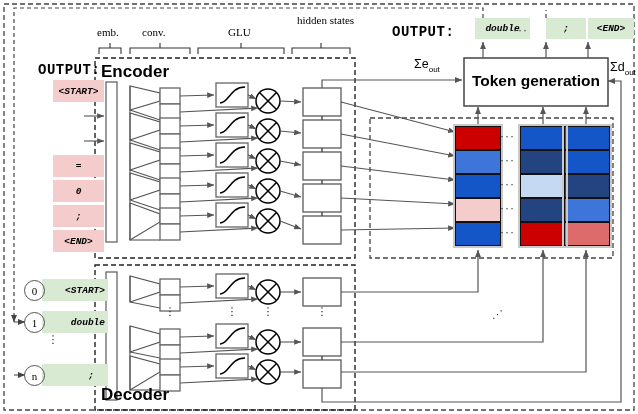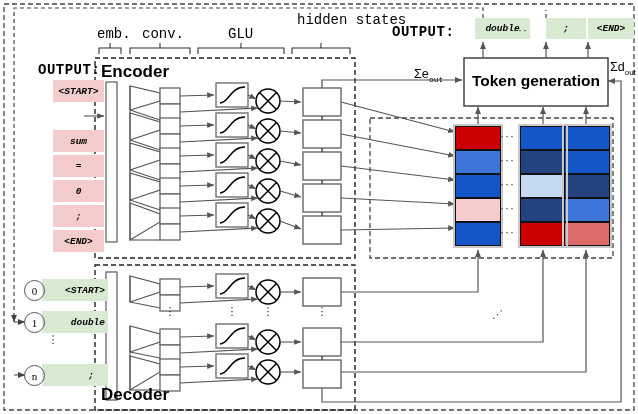--- a/index.html
+++ b/index.html
@@ -15,21 +15,21 @@
     position:absolute;box-sizing:border-box;
     font-family:"Liberation Mono", monospace;
     font-weight:bold;font-style:italic;
     display:flex;align-items:center;justify-content:center;
     font-size:9.5px;color:#000;margin-left:20px;
   }
   .tok-in{background:#f4cccc;}
   .tok-out{background:#d9ead3;}
   .tok-dec{background:#d9ead3;justify-content:center;}
   .big{font-weight:bold;font-size:17px;color:#000;font-family:"Liberation Sans",sans-serif;}
-  .small{font-size:14px;color:#000;font-family:Liberation Mono, monospace;}
+  .small{font-size:11px;color:#000;font-family:Liberation Serif, serif;}
   .smallmono{font-size:14px;font-weight:bold;font-family:"Liberation Mono",monospace;letter-spacing:0.5px;}
   .sigma{font-size:12.5px;color:#000;font-family:"Liberation Sans",sans-serif;}
   .sigma sub{font-size:8px;}
   .dots{position:absolute;font-size:12px;color:#333;letter-spacing:1px;}
   .vdots{position:absolute;font-size:11px;color:#222;line-height:3px;text-align:center;}
   .circ{
     position:absolute;border:1.4px solid #555;border-radius:50%;
     background:transparent;display:flex;align-items:center;justify-content:center;
     font-family:"Liberation Serif",serif;font-size:11px;color:#000;
   }
@@ -307,21 +307,20 @@
   </svg>
 
   <div class="lbl small" style="left:97px;top:26px;">emb.</div>
   <div class="lbl small" style="left:142px;top:26px;">conv.</div>
   <div class="lbl small" style="left:228px;top:26px;">GLU</div>
   <div class="lbl small" style="left:297px;top:14px;width:56px;text-align:center;line-height:12px;">hidden states</div>
 
   <div class="lbl smallmono" style="left:38px;top:62px;">OUTPUT:</div>
 
   <div class="tok tok-in" style="left:33px;top:80px;width:51px;height:22px;">&lt;START&gt;</div>
-  <div class="tok tok-in" style="left:33px;top:130px;width:51px;height:22px;">sum</div>
   <div class="tok tok-in" style="left:33px;top:155px;width:51px;height:22px;">=</div>
   <div class="tok tok-in" style="left:33px;top:180px;width:51px;height:22px;">0</div>
   <div class="tok tok-in" style="left:33px;top:205px;width:51px;height:22px;">;</div>
   <div class="tok tok-in" style="left:33px;top:230px;width:51px;height:22px;">&lt;END&gt;</div>
 
   <div class="lbl big" style="left:101px;top:385px;">Decoder</div>
   <div class="lbl big" style="left:101px;top:62px;">Encoder</div>
 
   <div class="tok tok-dec" style="left:22px;top:279px;width:66px;height:22px;justify-content:flex-end;padding-right:3px;">&lt;START&gt;</div>
   <div class="circ" style="left:24px;top:280px;width:19px;height:19px;">0</div>
@@ -335,21 +334,21 @@
   <div class="vdots" style="left:46px;top:338px;width:14px;">⋮</div>
 
   <div class="lbl smallmono" style="left:392px;top:24px;">OUTPUT:</div>
   <div class="tok tok-out" style="left:455px;top:18px;width:55px;height:21px;">double</div>
   <div class="dots" style="left:513px;top:23px;">···</div>
   <div class="tok tok-out" style="left:526px;top:18px;width:40px;height:21px;">;</div>
   <div class="tok tok-out" style="left:568px;top:18px;width:46px;height:21px;">&lt;END&gt;</div>
 
   <div class="lbl" style="left:464px;top:72px;width:144px;text-align:center;font-size:15.5px;font-weight:bold;">Token generation</div>
 
-  <div class="lbl sigma" style="left:414px;top:68px;font-family:Liberation Mono, monospace;">
+  <div class="lbl sigma" style="left:414px;top:57px;">
     <span>Σe</span><sub>out</sub>
   </div>
   <div class="lbl sigma" style="left:610px;top:60px;">
     <span>Σd</span><sub>out</sub>
   </div>
 
 
   <div id="heat">
       <div title="double / &lt;START&gt; = 0.95" style="position: absolute; left: 455px; top: 126px; width: 46px; height: 24px; background: rgb(204, 0, 0); box-sizing: border-box; border: 1px solid rgb(17, 17, 17);"></div>
       <div title="double / int = 0.3" style="position: absolute; left: 455px; top: 150px; width: 46px; height: 24px; background: rgb(61, 117, 217); box-sizing: border-box; border: 1px solid rgb(17, 17, 17);"></div>

